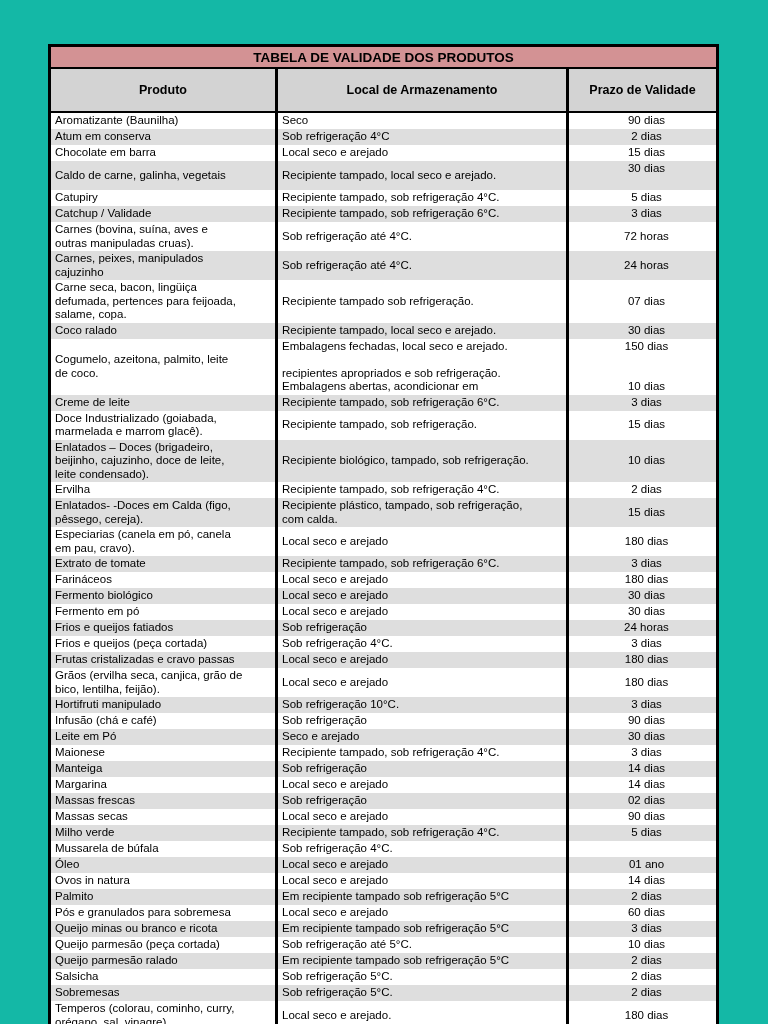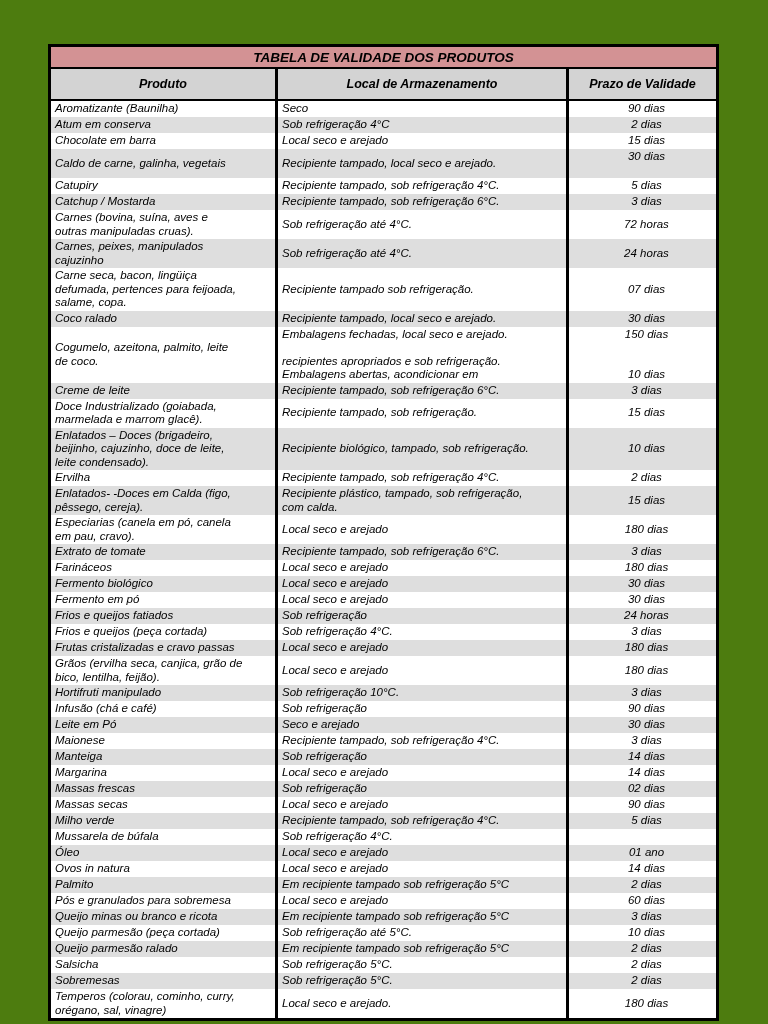--- a/index.html
+++ b/index.html
@@ -1,24 +1,23 @@
 <!DOCTYPE html>
 <html><head>
 <meta charset="utf-8">
 <style>
   html, body { margin: 0; padding: 0; background: #ffffff; }
   .page {
     position: relative;
     width: 768px;
     height: 1024px;
-    background: #4d7c0f;
+    background: #14b8a6;
     font-family: "Liberation Sans", sans-serif;
     color: #000000;
     overflow: hidden;
-    font-style: italic;
   }
   .ptable {
     position: absolute;
     left: 48px;
     top: 44px;
     display: grid;
     grid-template-columns: 224px 291px 150px;
     border: 3px solid #000000;
     background: #ffffff;
   }
@@ -31,21 +30,21 @@
     text-align: center;
     padding: 3px 0 2px 0;
     border-bottom: 2px solid #000000;
   }
   .hcell {
     background: #d3d3d3;
     font-weight: bold;
     font-size: 12.5px;
     line-height: 14px;
     text-align: center;
-    padding: 8px 0;
+    padding: 14px 0;
     border-bottom: 2px solid #000000;
   }
   .sep { border-left: 3px solid #000000; }
   .cell {
     font-size: 11.5px;
     line-height: 13.5px;
     padding: 1px 4px;
     display: flex;
     flex-direction: column;
     justify-content: center;
@@ -89,21 +88,21 @@
         </div><div class="cell c3 sep stripe">
           <div class="line">30 dias</div>
           <div class="line">&nbsp;</div>
         </div><div class="cell c1">
           <div class="line">Catupiry</div>
         </div><div class="cell c2 sep">
           <div class="line">Recipiente tampado, sob refrigeração 4°C.</div>
         </div><div class="cell c3 sep">
           <div class="line">5 dias</div>
         </div><div class="cell c1 stripe">
-          <div class="line">Catchup / Mostarda</div>
+          <div class="line">Catchup / Validade</div>
         </div><div class="cell c2 sep stripe">
           <div class="line">Recipiente tampado, sob refrigeração 6°C.</div>
         </div><div class="cell c3 sep stripe">
           <div class="line">3 dias</div>
         </div><div class="cell c1">
           <div class="line">Carnes (bovina, suína, aves e</div>
           <div class="line">outras manipuladas cruas).</div>
         </div><div class="cell c2 sep">
           <div class="line">Sob refrigeração até 4°C.</div>
         </div><div class="cell c3 sep">

